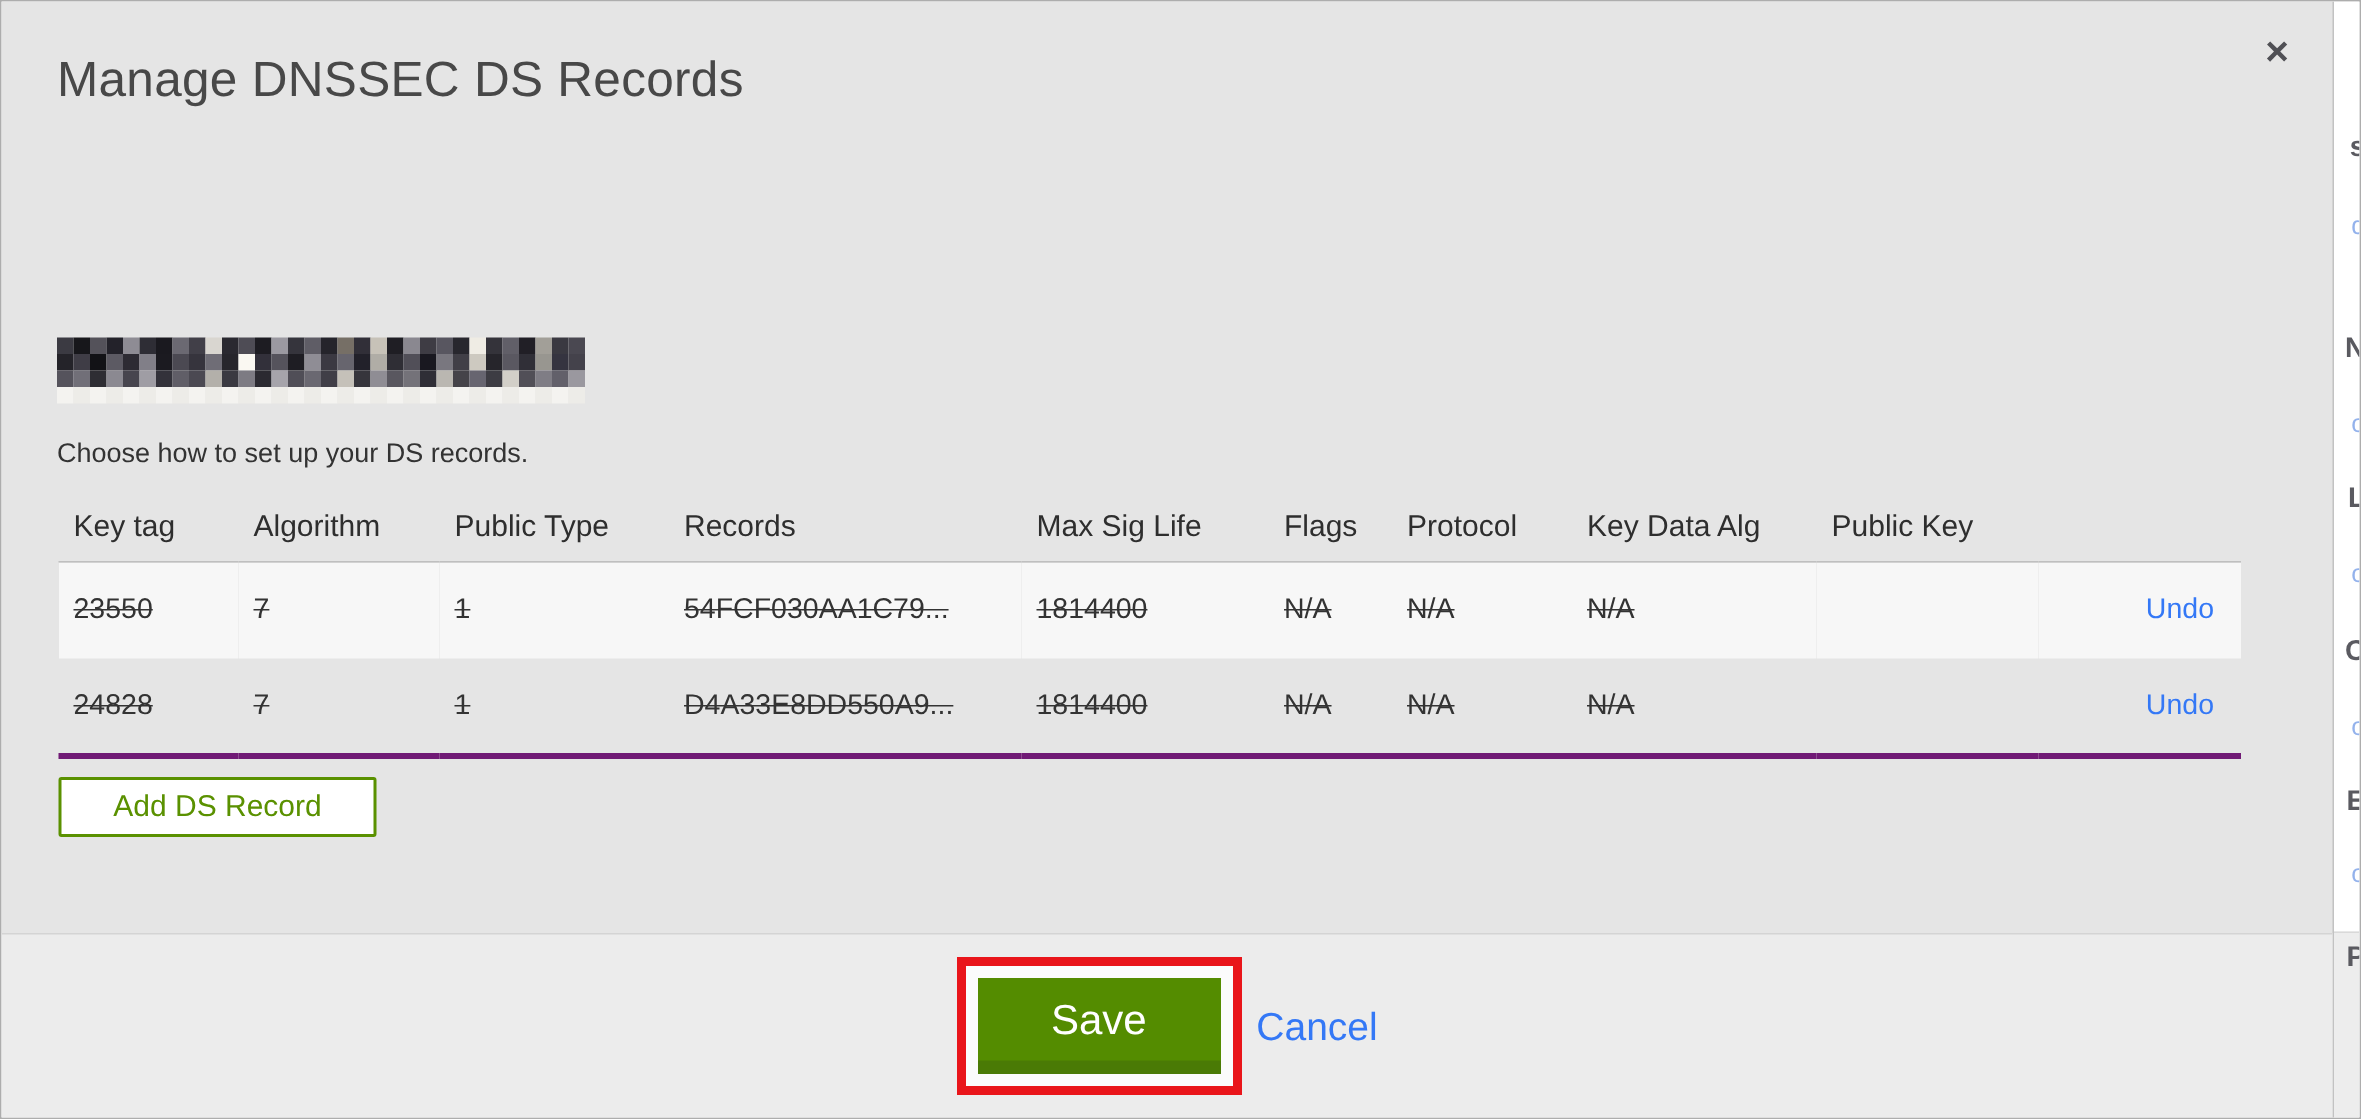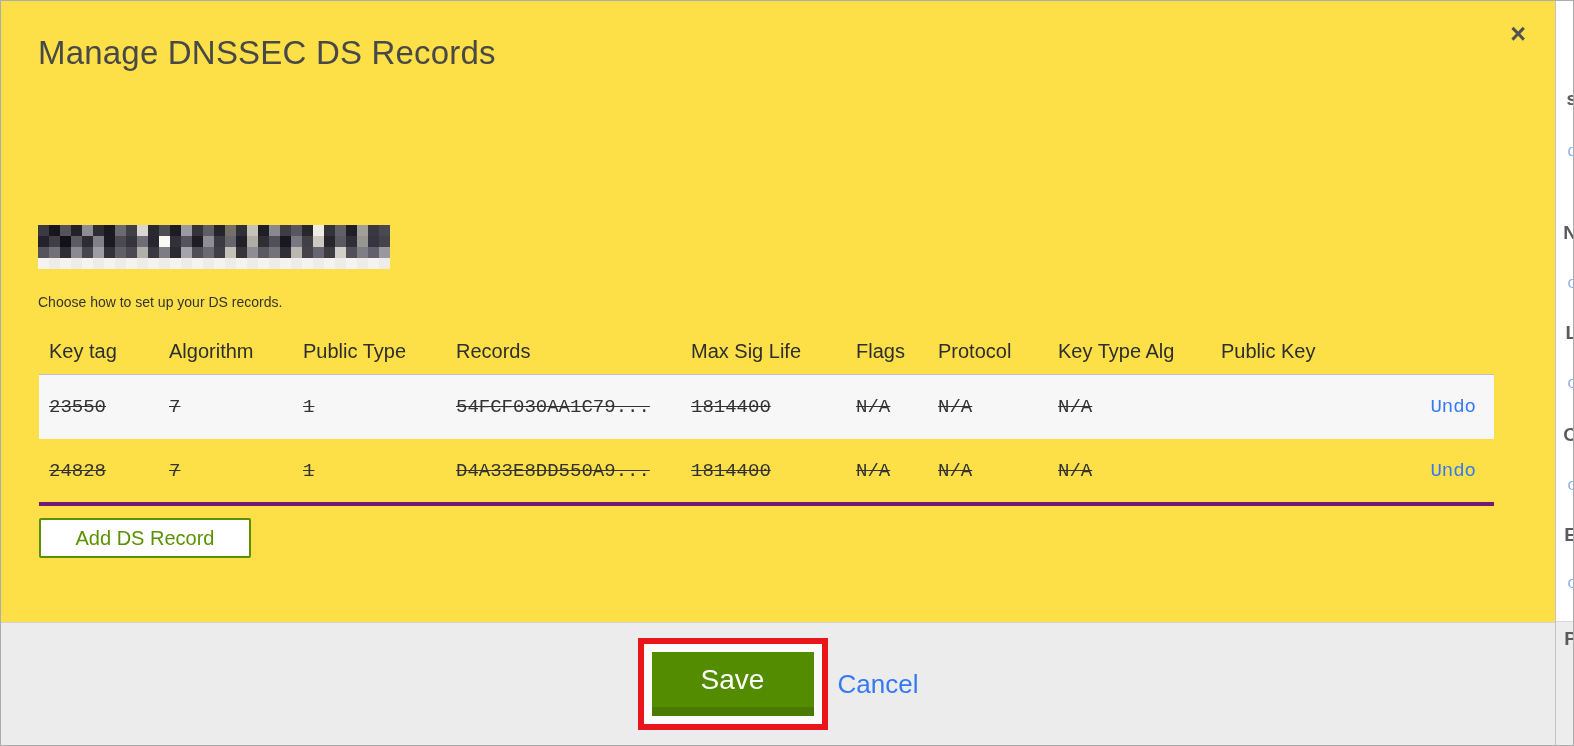--- a/index.html
+++ b/index.html
@@ -9,57 +9,57 @@
   .window {
     width: 1574px; height: 746px;
     border: 1px solid #adadad;
     display: flex; overflow: hidden; background: #fff;
   }
 
   
   .modal {
     width: 1555px; flex: 0 0 1555px;
     border-right: 1px solid #c2c2c2;
-    display: flex; flex-direction: column; background: #fde047;
+    display: flex; flex-direction: column; background: #e5e5e5;
   }
   .content { flex: 1 1 auto; position: relative; overflow: hidden; }
 
   .title {
     margin: 30px 0 0 37px;
     font-size: 33px; font-weight: 300; letter-spacing: 0.2px;
     color: #484848; line-height: 44px;
   }
   .close-btn {
     position: absolute; top: 20px; right: 29px;
     background: none; border: none; cursor: pointer;
     font-size: 27px; font-weight: bold; color: #505055; line-height: 1;
   }
 
   
   .mosaic { margin: 150px 0 0 37px; width: 352px; }
   .mosaic-row { display: flex; height: 11px; }
   .mosaic-cell { width: 11px; height: 11px; flex: 0 0 11px; }
 
-  .subtitle { margin: 20px 0 0 37px; font-size: 14px; color: #333; line-height: 27px; }
+  .subtitle { margin: 20px 0 0 37px; font-size: 18px; color: #333; line-height: 27px; }
 
   
   .ds-table {
     margin: 16px 0 0 38px; width: 1455px;
     border-collapse: collapse; table-layout: fixed;
   }
   .ds-table th {
     height: 42px; text-align: left; vertical-align: middle;
     font-size: 20px; font-weight: normal; color: #2e2e2e;
     padding: 0 0 2px 10px; border-bottom: 1px solid #bfbfbf;
     white-space: nowrap; overflow: hidden;
   }
   .ds-table td {
     height: 65px; vertical-align: middle;
     font-size: 19px; color: #333;
-    padding: 0 0 0 10px; white-space: nowrap; overflow: hidden; font-family: Liberation Mono, monospace;
+    padding: 0 0 0 10px; white-space: nowrap; overflow: hidden;
   }
   .ds-table tbody tr:nth-child(odd) { background: #f7f7f7; }
   .ds-table tbody tr:last-child td { border-bottom: 4px solid #701a75; }
   .strike { text-decoration: line-through; }
   td.action-cell { text-align: right; padding-right: 18px; margin-top: 46px; }
   .undo-link { color: #3478f6; text-decoration: none; font-size: 19px; cursor: pointer; }
 
   .add-btn {
     display: block; margin: 12px 0 0 38px;
     width: 212px; height: 40px;
@@ -264,21 +264,21 @@
         </colgroup>
         <thead>
             <tr>
               <th>Key tag</th>
               <th>Algorithm</th>
               <th>Public Type</th>
               <th>Records</th>
               <th>Max Sig Life</th>
               <th>Flags</th>
               <th>Protocol</th>
-              <th>Key Type Alg</th>
+              <th>Key Data Alg</th>
               <th>Public Key</th>
               <th></th>
             </tr>
           </thead>
         <tbody>
             <tr>
               <td><span class="strike">23550</span></td>
               <td><span class="strike">7</span></td>
               <td><span class="strike">1</span></td>
               <td><span class="strike">54FCF030AA1C79...</span></td>

